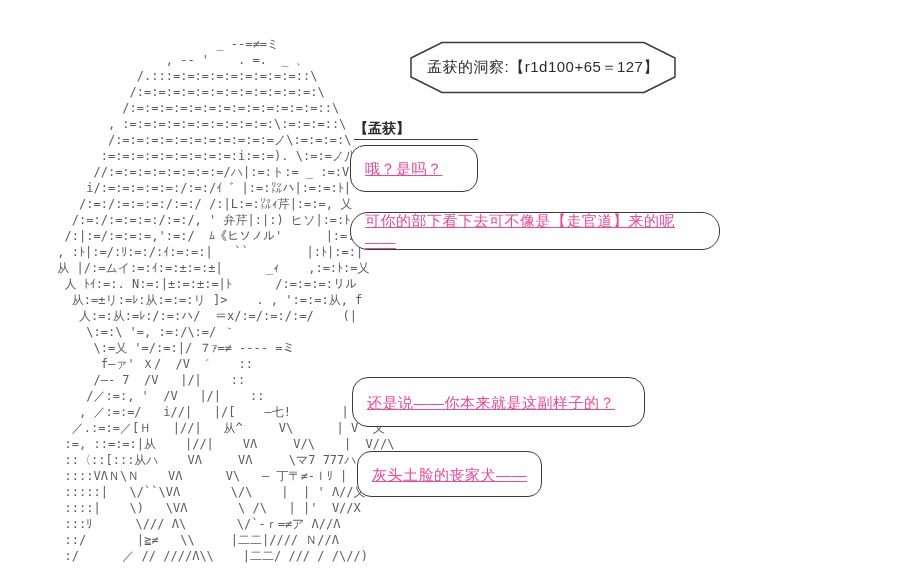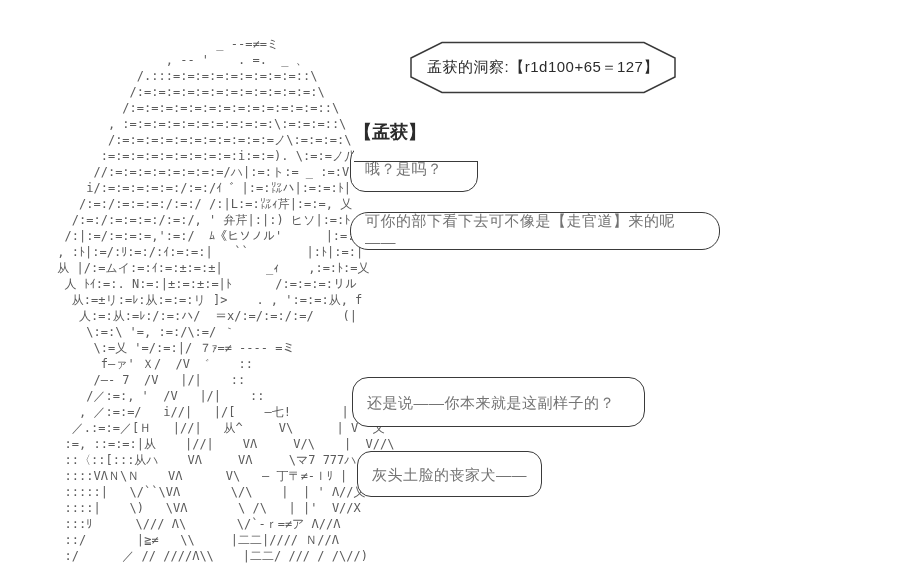--- a/index.html
+++ b/index.html
@@ -25,25 +25,25 @@
     color: #5b5b5b;
     white-space: pre;
     z-index: 1;
   }
 
   
   .speaker {
     position: absolute;
     left: 354px; top: 120px;
     width: 124px;
-    font-size: 18px;
+    font-size: 14px;
     font-weight: bold;
     color: #2b2b2b;
     border-bottom: 1.5px solid #3a3a3a;
-    padding-bottom: 17px;
+    padding-bottom: 1px;
     z-index: 3;
     background: #fff;
   }
 
   
   .roll-banner {
     position: absolute;
     left: 410px; top: 41px;
     width: 266px; height: 53px;
     z-index: 3;
@@ -59,24 +59,25 @@
 
   
   .bubble {
     position: absolute;
     background: #ffffff;
     border: 1.5px solid #3a3a3a;
     z-index: 2;
     display: flex;
     align-items: center;
     font-size: 15px;
-    color: #737373;
+    color: #ec4899;
     letter-spacing: 0.5px;
     box-sizing: border-box;
     white-space: pre-line;
+    text-decoration: underline;
   }
   .bubble .txt { padding: 0 14px; line-height: 21px; }
   #bubble-0 { left: 350px; top: 145px; width: 128px; height: 47px; border-radius: 15px; }
   #bubble-1 { left: 350px; top: 212px; width: 370px; height: 38px; border-radius: 18px; }
   #bubble-2 { left: 350px; top: 289px; width: 453px; height: 77px; border-radius: 20px; }
   #bubble-3 { left: 352px; top: 377px; width: 293px; height: 50px; border-radius: 16px; }
   #bubble-4 { left: 357px; top: 451px; width: 185px; height: 46px; border-radius: 14px; }
 </style>
 </head>
 <body>

